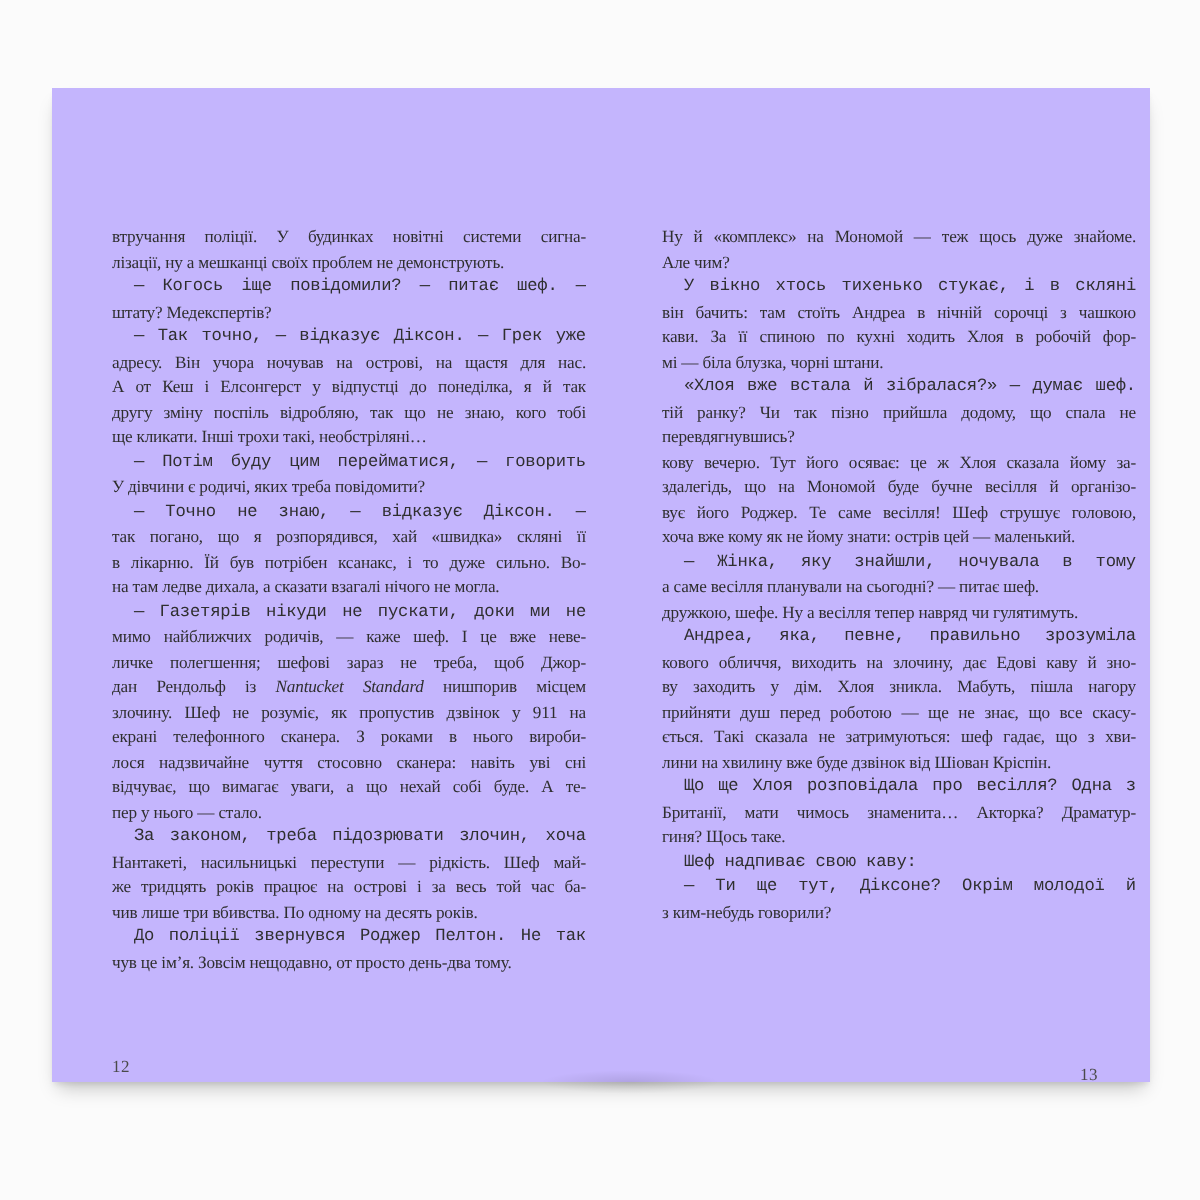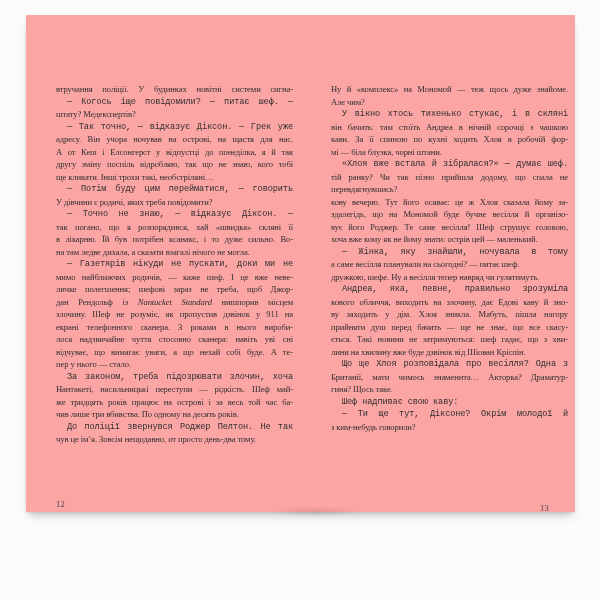--- a/index.html
+++ b/index.html
@@ -7,24 +7,24 @@
     padding: 0;
     width: 600px;
     height: 600px;
     background: #fbfbfb;
     overflow: hidden;
     font-family: "Liberation Serif", "DejaVu Serif", serif;
   }
   .spread {
     position: absolute;
     left: 26px;
-    top: 15px;
+    top: 44px;
     width: 549px;
     height: 497px;
-    background: #fca5a5;
+    background: #c4b5fd;
     box-shadow: 0 6px 9px -3px rgba(0,0,0,0.22), 0 2px 3px -1px rgba(0,0,0,0.10);
   }
   .fold-smudge {
     position: absolute;
     left: 244px;
     top: 491px;
     width: 90px;
     height: 12px;
     background: radial-gradient(ellipse at center, rgba(0,0,0,0.10) 0%, rgba(0,0,0,0.0) 70%);
   }
@@ -57,20 +57,21 @@
   .pagenum-left  { left: 30px; margin-top: 24px;  }
   .pagenum-right { left: 514px; margin-top: 28px; }
   i { font-style: italic; }
 </style>
 </head>
 <body>
 
 <div class="spread">
   <div class="col col-left">
       <div class="ln">втручання поліції. У будинках новітні системи сигна-</div>
+      <div class="ln last">лізації, ну а мешканці своїх проблем не демонструють.</div>
       <div class="ln indent">— Когось іще повідомили? — питає шеф. — Поліцію</div>
       <div class="ln last">штату? Медекспертів?</div>
       <div class="ln indent">— Так точно, — відказує Діксон. — Грек уже їде на ту</div>
       <div class="ln">адресу. Він учора ночував на острові, на щастя для нас.</div>
       <div class="ln">А от Кеш і Елсонгерст у відпустці до понеділка, я й так</div>
       <div class="ln">другу зміну поспіль відробляю, так що не знаю, кого тобі</div>
       <div class="ln last">ще кликати. Інші трохи такі, необстріляні…</div>
       <div class="ln indent">— Потім буду цим перейматися, — говорить шеф. —</div>
       <div class="ln last">У дівчини є родичі, яких треба повідомити?</div>
       <div class="ln indent">— Точно не знаю, — відказує Діксон. — Молодій стало</div>
@@ -106,22 +107,22 @@
       <div class="ln">кову вечерю. Тут його осяває: це ж Хлоя сказала йому за-</div>
       <div class="ln">здалегідь, що на Мономой буде бучне весілля й організо-</div>
       <div class="ln">вує його Роджер. Те саме весілля! Шеф струшує головою,</div>
       <div class="ln last">хоча вже кому як не йому знати: острів цей — маленький.</div>
       <div class="ln indent">— Жінка, яку знайшли, ночувала в тому комплексі,</div>
       <div class="ln last">а саме весілля планували на сьогодні? — питає шеф.</div>
       <div class="ln last">дружкою, шефе. Ну а весілля тепер навряд чи гулятимуть.</div>
       <div class="ln indent">Андреа, яка, певне, правильно зрозуміла вираз чолові-</div>
       <div class="ln">кового обличчя, виходить на злочину, дає Едові каву й зно-</div>
       <div class="ln">ву заходить у дім. Хлоя зникла. Мабуть, пішла нагору</div>
-      <div class="ln">прийняти душ перед бачить — ще не знає, що все скасу-</div>
-      <div class="ln">ється. Такі новини не затримуються: шеф гадає, що з хви-</div>
+      <div class="ln">прийняти душ перед роботою — ще не знає, що все скасу-</div>
+      <div class="ln">ється. Такі сказала не затримуються: шеф гадає, що з хви-</div>
       <div class="ln last">лини на хвилину вже буде дзвінок від Шіован Кріспін.</div>
       <div class="ln indent">Що ще Хлоя розповідала про весілля? Одна з родин із</div>
       <div class="ln">Британії, мати чимось знаменита… Акторка? Драматур-</div>
       <div class="ln last">гиня? Щось таке.</div>
       <div class="ln indent last">Шеф надпиває свою каву:</div>
       <div class="ln indent">— Ти ще тут, Діксоне? Окрім молодої й Роджера,</div>
       <div class="ln last">з ким-небудь говорили?</div>
     </div>
   <div class="pagenum pagenum-left">12</div>
   <div class="pagenum pagenum-right">13</div>

